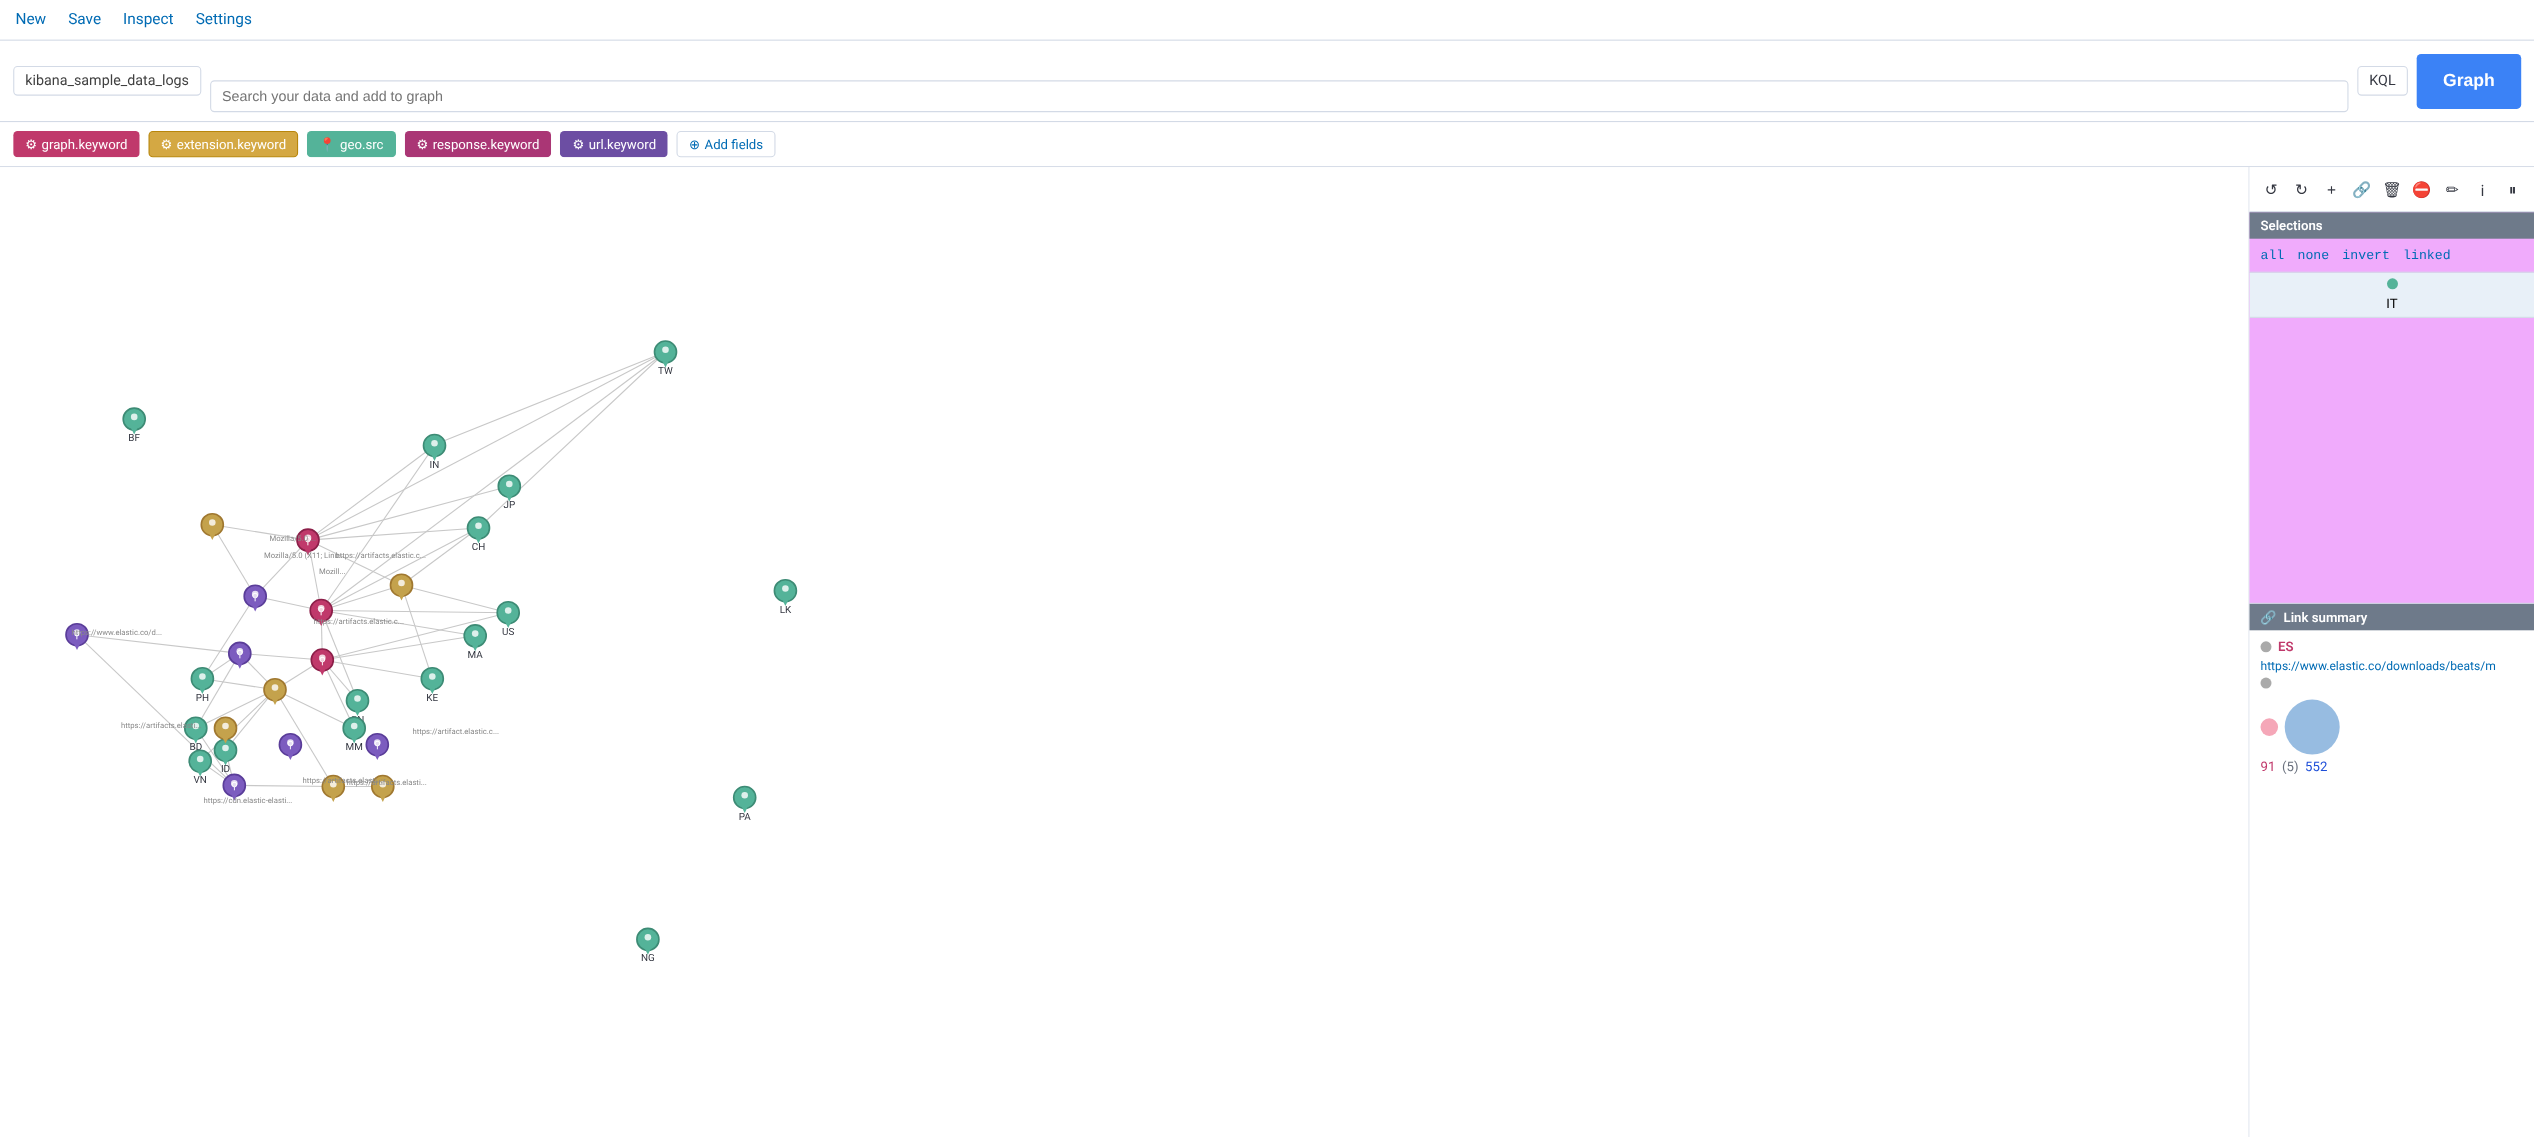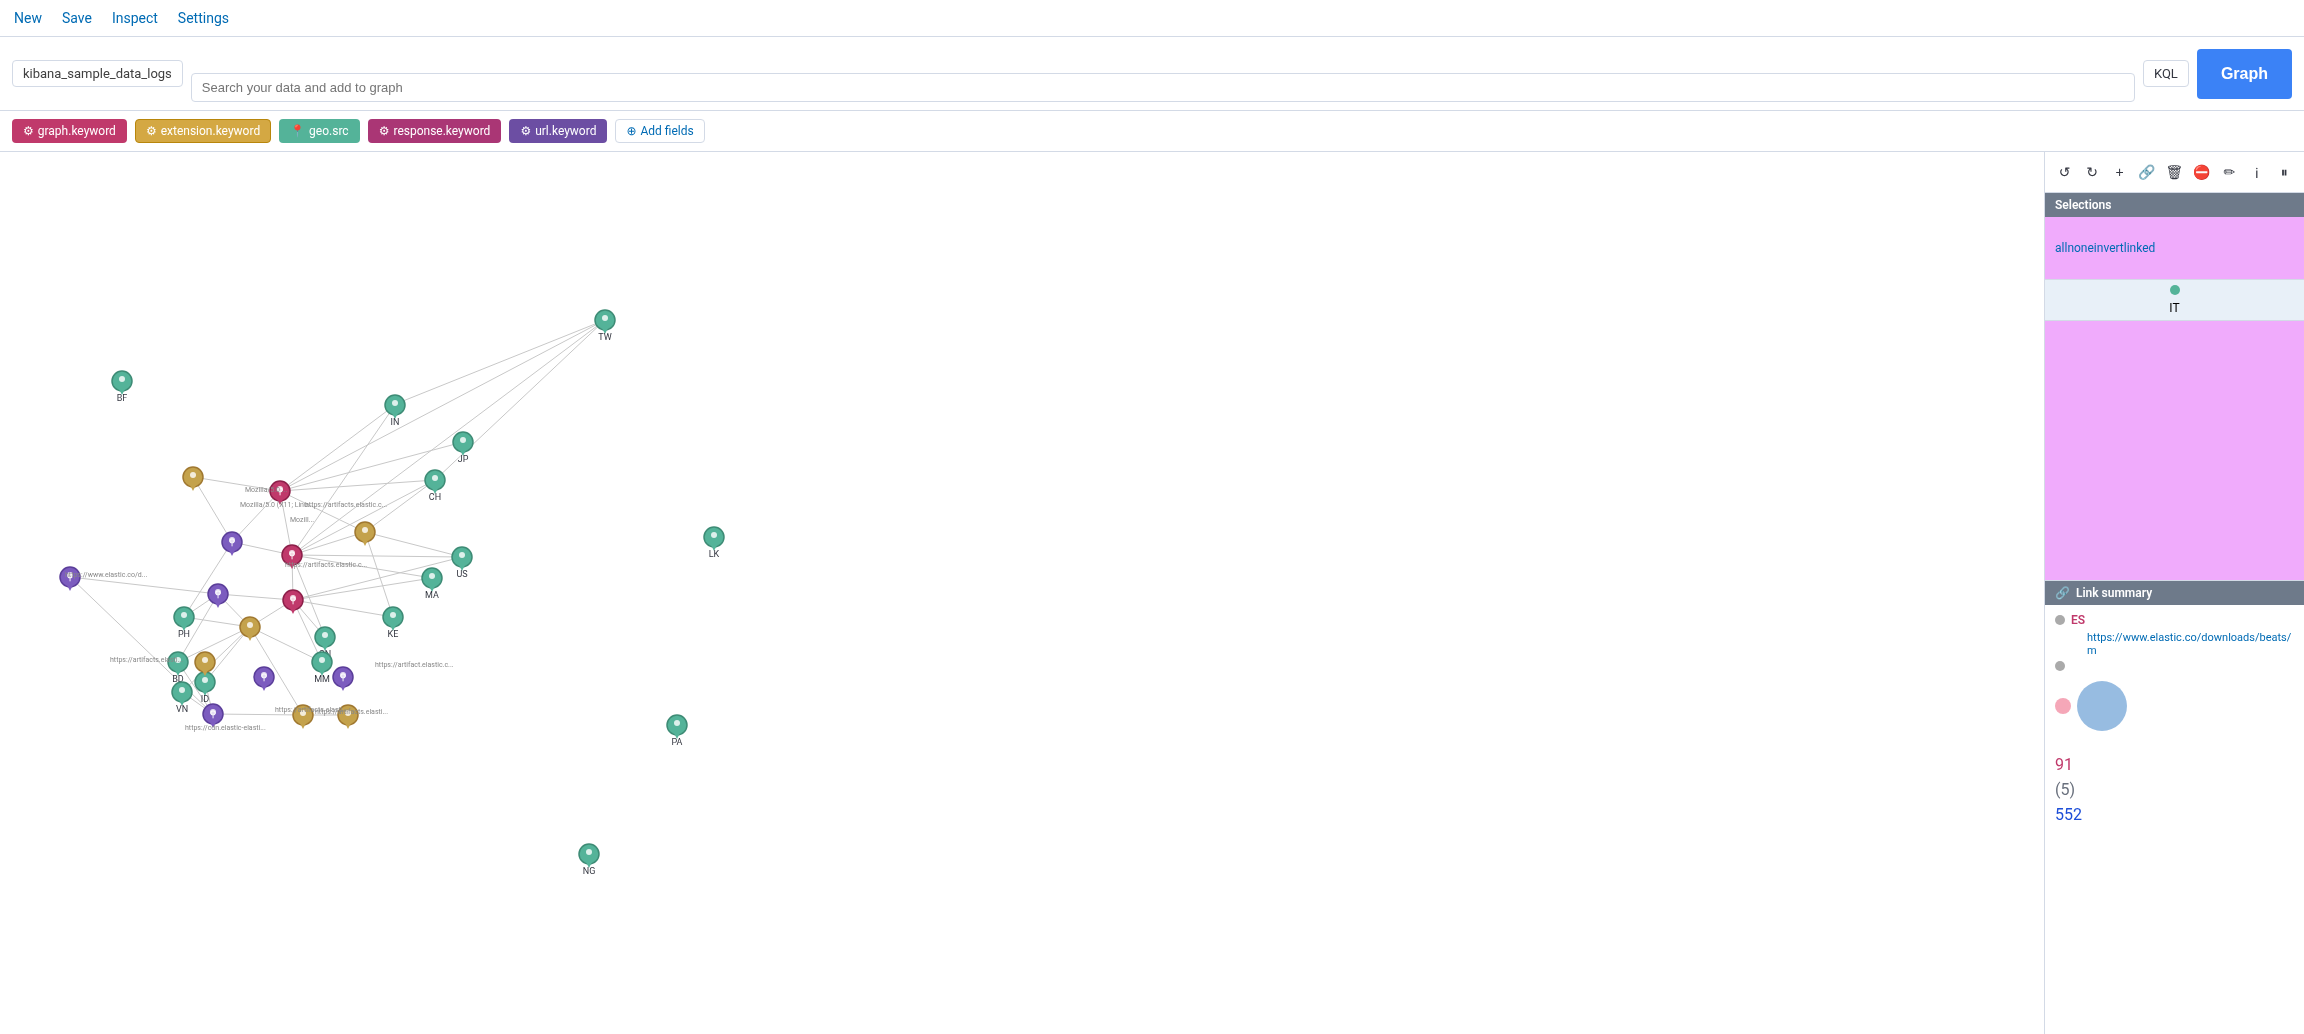--- a/index.html
+++ b/index.html
@@ -145,22 +145,24 @@
     }
     #selections-header {
       background: #6e7a8a;
       color: #fff;
       padding: 5px 10px;
       font-size: 12px;
       font-weight: 600;
     }
     #selections-controls {
       display: flex;
-      padding: 24px 10px;
+      gap: 12px;
+      padding: 8px 10px;
       border-bottom: 1px solid #d3dae6;
+      font-family: Liberation Mono, monospace;
     }
     .sel-ctrl {
       color: #006bb4;
       cursor: pointer;
       font-size: 12px;
     }
     #selections-list {
       min-height: 300px;
       max-height: 300px;
       overflow-y: auto;
@@ -207,21 +209,21 @@
       gap: 6px;
       margin-bottom: 4px;
     }
     .link-dot-gray {
       width: 10px;
       height: 10px;
       border-radius: 50%;
       background: #aaa;
     }
     .link-es { color: #c0396b; font-size: 12px; font-weight: 600; }
-    .link-url { color: #006bb4; font-size: 11px; word-break: break-all; margin-left: 32px; }
+    .link-url { color: #006bb4; font-size: 11px; word-break: break-all; }
     .link-circles {
       display: flex;
       align-items: center;
       gap: 6px;
       margin-top: 10px;
     }
     .circle-small {
       width: 16px;
       height: 16px;
       border-radius: 50%;
@@ -230,23 +232,22 @@
     .circle-large {
       width: 50px;
       height: 50px;
       border-radius: 50%;
       background: #6b9fd4;
       opacity: 0.7;
     }
     .link-counts {
       display: flex;
       gap: 6px;
-      font-size: 16px;
-      margin-top: 24px;
-      flex-direction: column;
+      font-size: 12px;
+      margin-top: 4px;
     }
     .count-red { color: #c0396b; }
     .count-gray { color: #69707d; }
     .count-blue { color: #1d4ed8; }
 
     
     #graph-svg {
       position: absolute;
       top: 0; left: 0;
       width: 100%;

